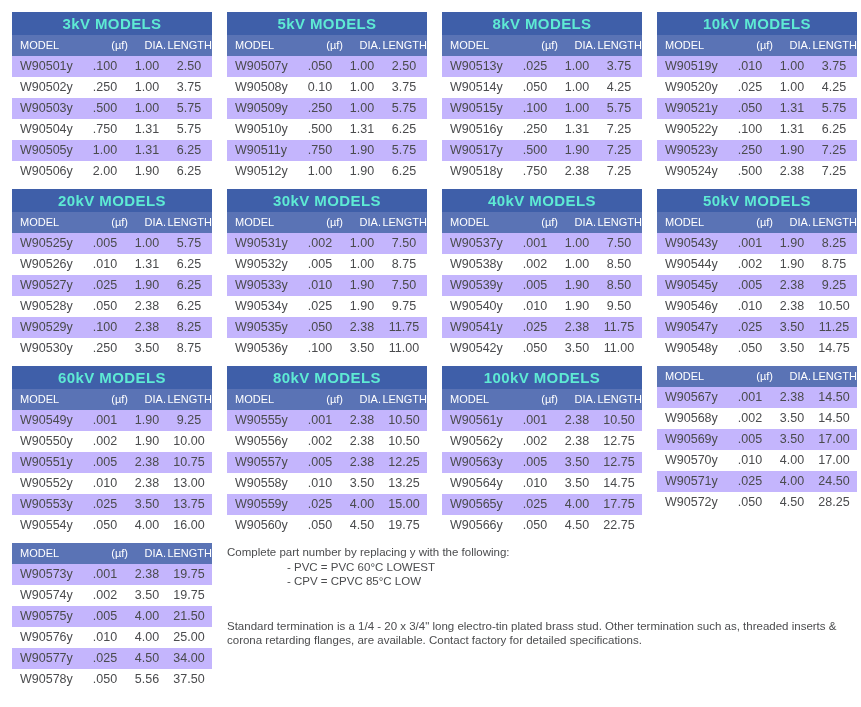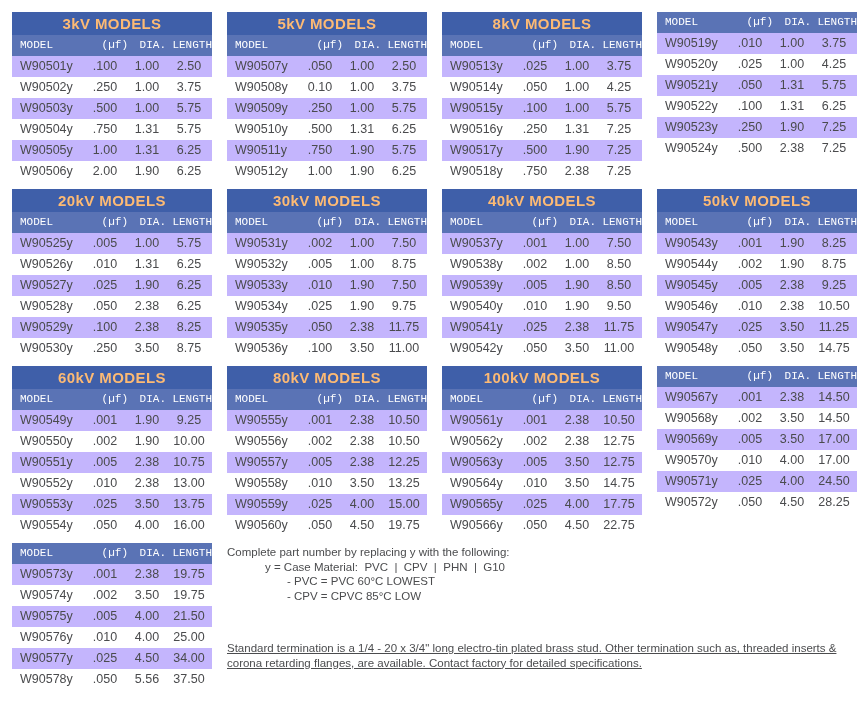--- a/index.html
+++ b/index.html
@@ -18,37 +18,36 @@
     display: grid;
     grid-template-columns: repeat(4, 200px);
     column-gap: 15px;
     row-gap: 7px;
   }
   .model-table {
     width: 200px;
   }
   .tbl-title {
     background: #3f5fa9;
-    color: #fdba74;
+    color: #5eead4;
     font-weight: bold;
     font-size: 15px;
     line-height: 15px;
     text-align: center;
     padding: 4px 0;
     letter-spacing: 0.4px;
   }
   .tbl-header {
     background: #5a73b5;
     color: #ffffff;
     display: grid;
     grid-template-columns: 35% 23% 19% 23%;
     font-size: 11px;
     line-height: 13px;
     padding: 4px 0;
-    font-family: Liberation Mono, monospace;
   }
   .tbl-header .cell { text-align: right; }
   .tbl-header .cell:first-child { text-align: left; padding-left: 8px; }
   .tbl-row {
     display: grid;
     grid-template-columns: 35% 23% 19% 23%;
     font-size: 12.5px;
     line-height: 13px;
     padding: 4px 0;
     color: #4a4b4d;
@@ -65,23 +64,22 @@
     padding-top: 2px;
     color: #4b4c4e;
     font-size: 11.5px;
     line-height: 14.5px;
     width: 632px;
   }
   .note-line { white-space: pre-wrap; }
   .case-material-line { padding-left: 38px; }
   .material-line { padding-left: 60px; }
   .termination-note {
-    margin-top: 38px;
+    margin-top: 30px;
     white-space: normal;
-    text-decoration: underline;
   }
 </style>
 </head>
 <body>
 
 <div class="page">
   <div class="tables-grid">
       <div class="model-table">
         <div class="tbl-title">3kV MODELS</div>
         <div class="tbl-header">
@@ -211,20 +209,21 @@
           <div class="cell">7.25</div>
         </div>
         <div class="tbl-row">
           <div class="cell">W90518y</div>
           <div class="cell">.750</div>
           <div class="cell">2.38</div>
           <div class="cell">7.25</div>
         </div>
       </div>
       <div class="model-table">
+        <div class="tbl-title">10kV MODELS</div>
         <div class="tbl-header">
           <div class="cell">MODEL</div>
           <div class="cell">(µf)</div>
           <div class="cell">DIA.</div>
           <div class="cell">LENGTH</div>
         </div>
         <div class="tbl-row stripe">
           <div class="cell">W90519y</div>
           <div class="cell">.010</div>
           <div class="cell">1.00</div>
@@ -663,19 +662,18 @@
           <div class="tbl-row">
             <div class="cell">W90578y</div>
             <div class="cell">.050</div>
             <div class="cell">5.56</div>
             <div class="cell">37.50</div>
           </div>
         </div>
       </div>
     <div class="notes">
       <div class="note-line">Complete part number by replacing y with the following:</div>
-      <div class="note-line case-material-line">y = Case Material:  PVC  |  CPV  |  PHN  |  G10</div>
       <div class="note-line material-line">- PVC = PVC 60°C LOWEST</div>
       <div class="note-line material-line">- CPV = CPVC 85°C LOW</div>
       <div class="note-line termination-note">Standard termination is a 1/4 - 20 x 3/4" long electro-tin plated brass stud. Other termination such as, threaded inserts &amp; corona retarding flanges, are available. Contact factory for detailed specifications.</div>
     </div>
   </div>
 </div>
 
 </body></html>

